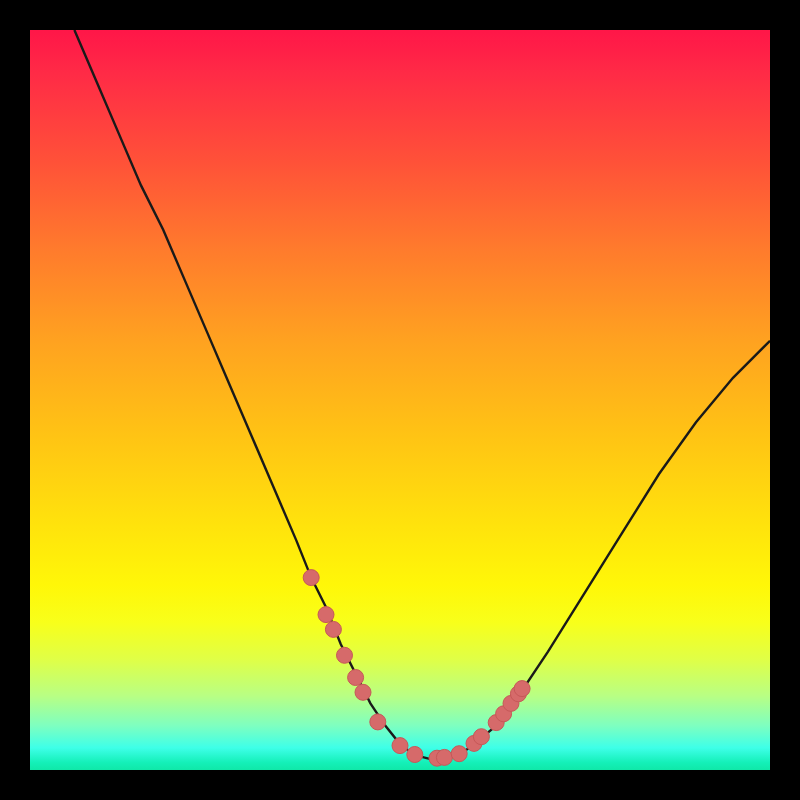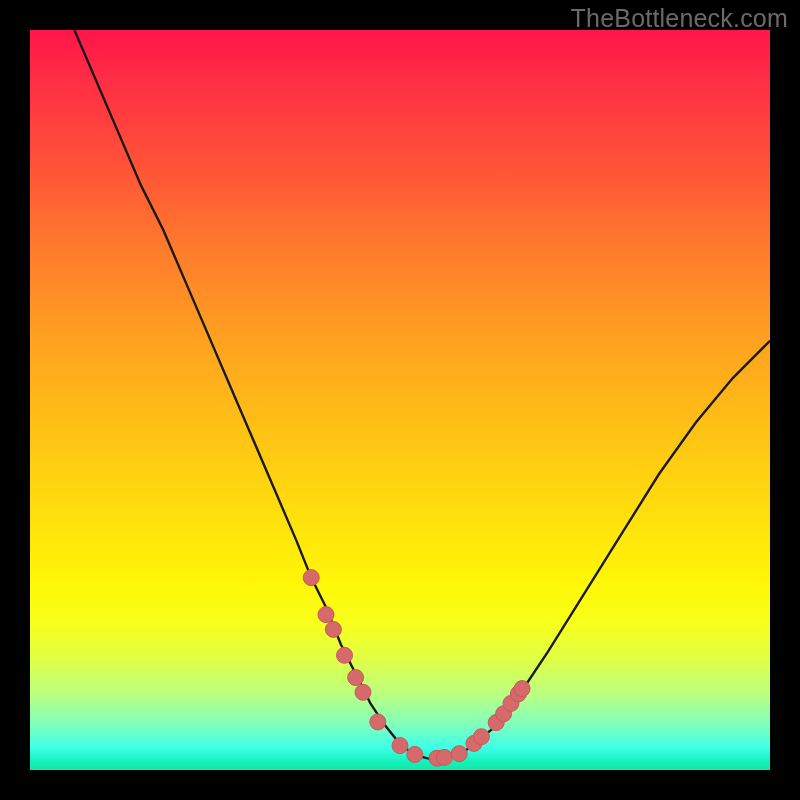--- a/index.html
+++ b/index.html
@@ -87,14 +87,13 @@
           <circle cx="444.0" cy="713.4" r="8" fill="#d66a6a" stroke="#c65858" stroke-width="1"></circle>
           <circle cx="451.4" cy="706.7" r="8" fill="#d66a6a" stroke="#c65858" stroke-width="1"></circle>
           <circle cx="466.2" cy="692.6" r="8" fill="#d66a6a" stroke="#c65858" stroke-width="1"></circle>
           <circle cx="473.6" cy="683.8" r="8" fill="#d66a6a" stroke="#c65858" stroke-width="1"></circle>
           <circle cx="481.0" cy="673.4" r="8" fill="#d66a6a" stroke="#c65858" stroke-width="1"></circle>
           <circle cx="488.4" cy="663.8" r="8" fill="#d66a6a" stroke="#c65858" stroke-width="1"></circle>
           <circle cx="492.1" cy="658.6" r="8" fill="#d66a6a" stroke="#c65858" stroke-width="1"></circle>
         </g>
     </svg>
   </div>
-  <div class="watermark">TheBottleneck.com</div>
 </div>
 
 </body></html>

